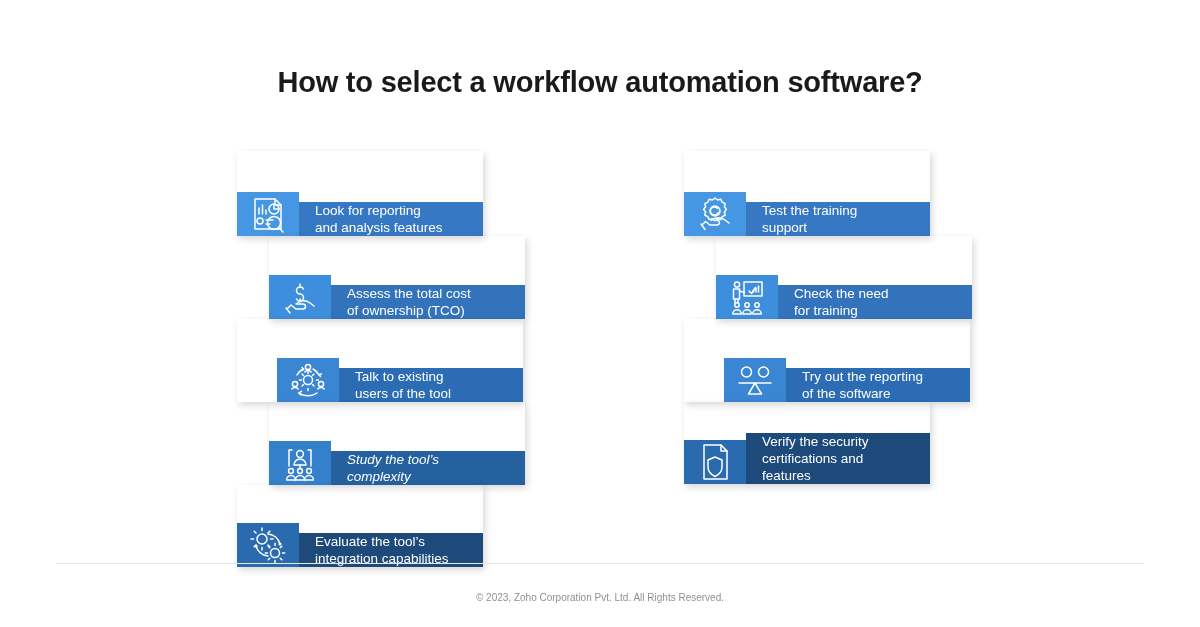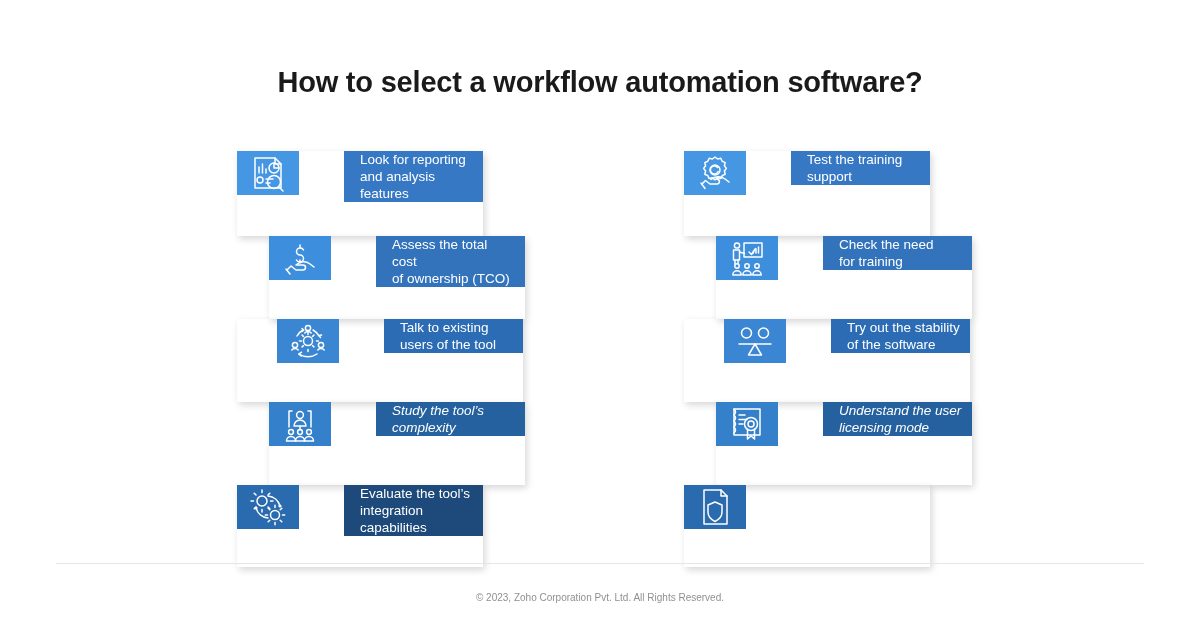--- a/index.html
+++ b/index.html
@@ -39,23 +39,22 @@
     position: absolute;
     top: 151px;
   }
   .column.left  { left: 237px; }
   .column.right { left: 684px; }
 
   
   .card {
     position: relative;
     display: flex;
-    align-items: flex-start;
+    align-items: flex-end;
     box-shadow: 2px 3px 7px rgba(0,0,0,0.16);
-    gap: 45px;
   }
   .card.odd  { margin-left: 0px;  width: 246px; }
   .card.even { margin-left: 32px; width: 256px; }
 
   .card-icon {
     flex: 0 0 62px;
     width: 62px;
     display: flex;
     align-items: center;
     justify-content: center;
@@ -284,50 +283,39 @@
     <div class="card odd h3 r3">
       <div class="card-icon">
         <svg class="icon-svg" viewBox="0 0 44 44">
           <circle cx="13.5" cy="14" r="5"></circle>
           <circle cx="30.5" cy="14" r="5"></circle>
           <path d="M6 25 h32"></path>
           <path d="M22 25 l-6.5 11 h13 z"></path>
         </svg>
       </div>
       <div class="card-body">
-        <div class="card-text">Try out the stability
+        <div class="card-text">Try out the reporting
 of the software</div>
       </div>
     </div>
 
-    <div class="card even h4 r4">
-      <div class="card-icon">
-        <svg class="icon-svg" viewBox="0 0 44 44">
-          <path d="M9 7 h26 v26 h-26 z"></path>
-          <path d="M9 7 q3 3 0 6 M9 13 q3 3 0 6 M9 19 q3 3 0 6 M9 25 q3 3 0 6"></path>
-          <path d="M14 13 h6 M14 17.5 h8 M14 22 h4"></path>
-          <circle cx="26" cy="22" r="6.5"></circle>
-          <circle cx="26" cy="22" r="3"></circle>
-          <path d="M22.5 27 v10 l3.5 -3 l3.5 3 v-10"></path>
-        </svg>
-      </div>
-      <div class="card-body">
-        <div class="card-text">Understand the user
-licensing mode</div>
-      </div>
-    </div>
 
     <div class="card odd h5 r5">
       <div class="card-icon">
         <svg class="icon-svg" viewBox="0 0 44 44">
           <path d="M11 5 h17 l6 6 v28 h-23 z"></path>
           <path d="M28 5 v6 h6"></path>
           <path d="M22 17 l7 3 v7 c0 5 -4 8 -7 9.5 c-3 -1.5 -7 -4.5 -7 -9.5 v-7 z"></path>
         </svg>
       </div>
+      <div class="card-body">
+        <div class="card-text">Verify the security
+certifications and
+features</div>
+      </div>
     </div>
 
   </div>
 
   <div class="divider"></div>
   <div class="footer">© 2023, Zoho Corporation Pvt. Ltd. All Rights Reserved.</div>
 
 </div>
 
 </body></html>

